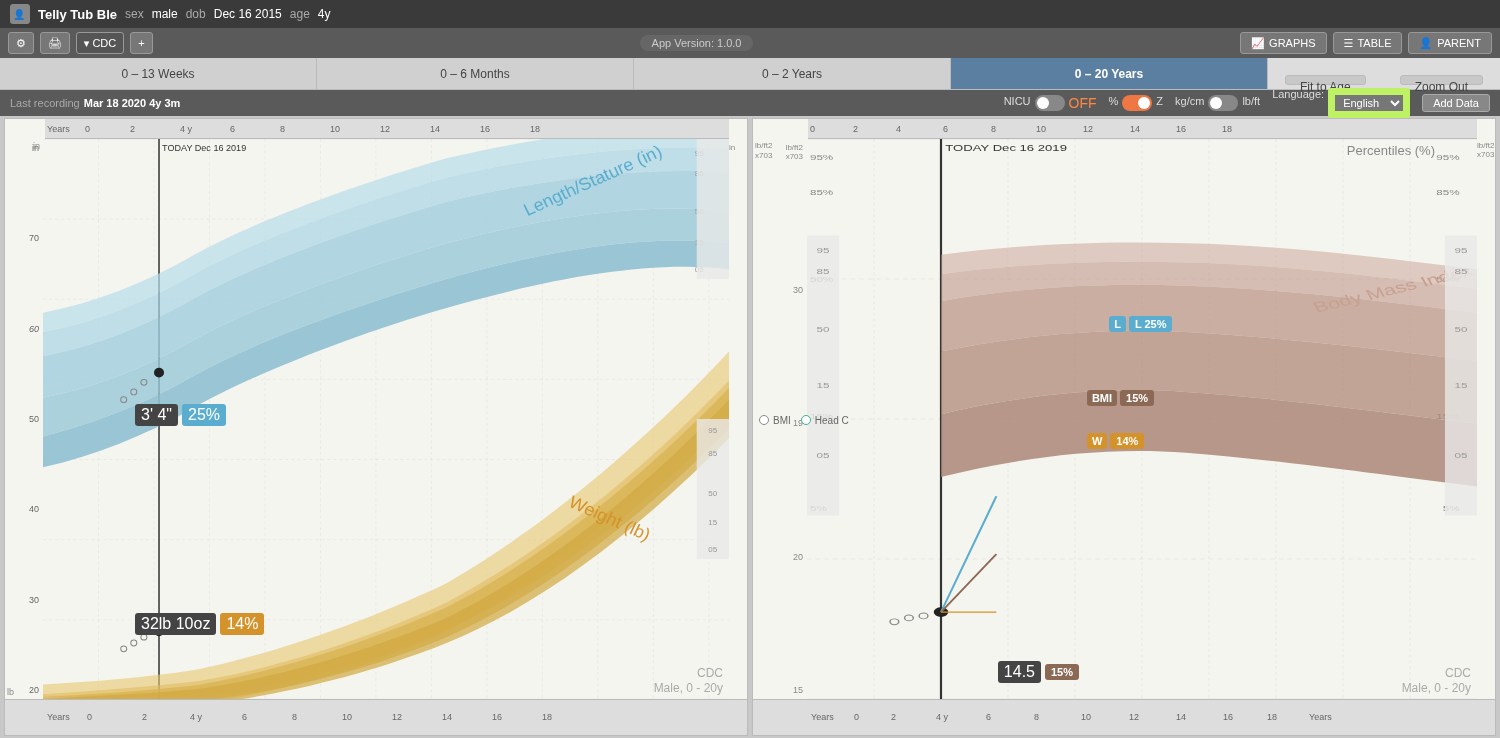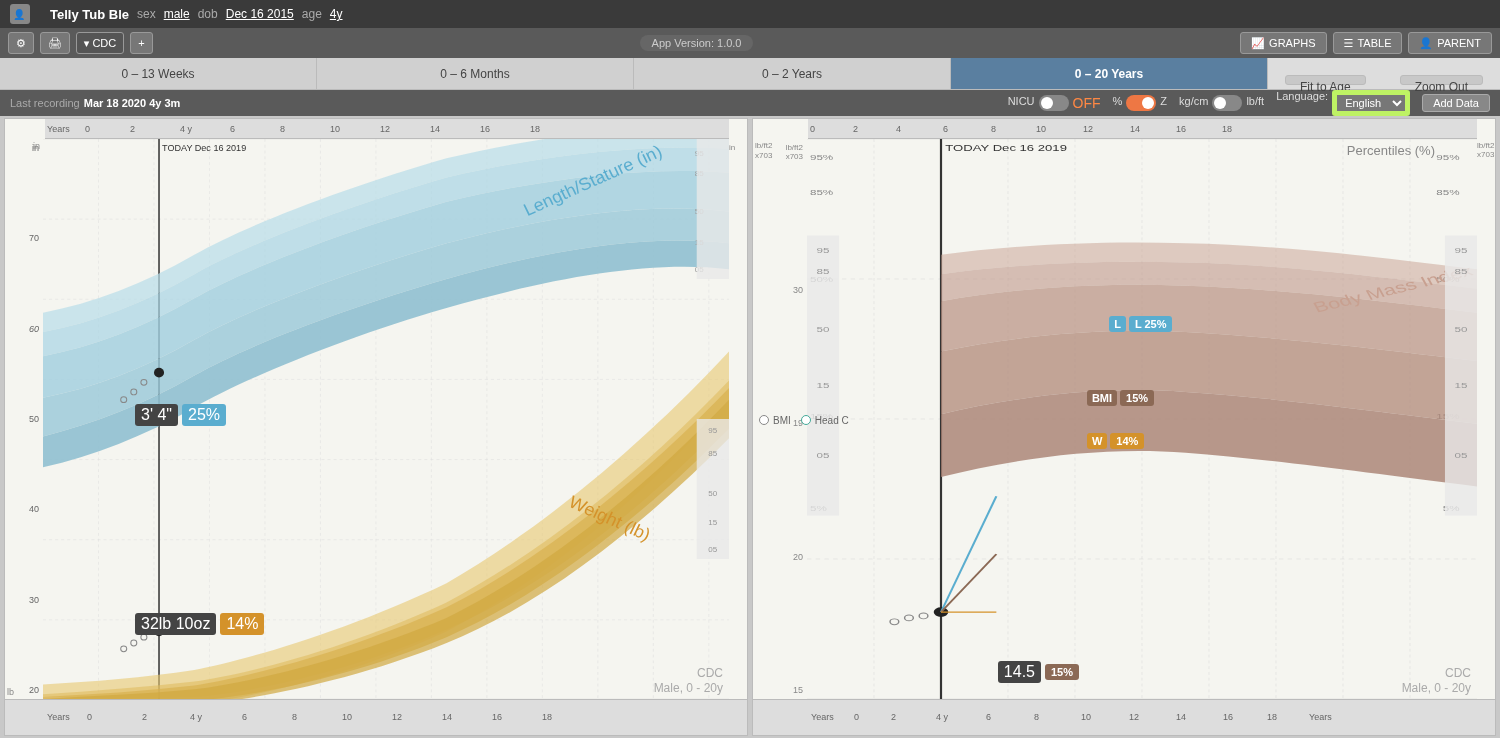--- a/index.html
+++ b/index.html
@@ -17,23 +17,23 @@
     }
     #title-bar .avatar {
       width: 20px; height: 20px;
       background: #888;
       border-radius: 3px;
       margin-right: 8px;
       display: flex; align-items: center; justify-content: center;
       font-size: 10px;
     }
     #title-bar .patient-info { display: flex; gap: 8px; align-items: center; }
-    #title-bar .patient-name { font-weight: bold; font-size: 13px; margin-left: 12px; }
+    #title-bar .patient-name { font-weight: bold; font-size: 13px; }
     #title-bar .label { color: #aaa; }
-    #title-bar .value { color: #fff; text-decoration: underline; }
+    #title-bar .value { color: #fff; }
 
     
     #toolbar {
       background: #5a5a5a;
       height: 30px;
       display: flex;
       align-items: center;
       padding: 0 8px;
       gap: 6px;
     }
@@ -143,21 +143,21 @@
       position: absolute;
       top: 2px;
       left: 2px;
       transition: left 0.1s;
     }
     .toggle.on .knob { left: 16px; }
     .toggle.on { background: #e74; }
     .toggle-label-off { color: #f84; font-size: 14px; }
     .lang-select {
       background: #777;
-      border: 5px solid #bef264;
+      border: 7px solid #bef264;
       color: #fff;
       font-size: 11px;
       padding: 1px 4px;
       border-radius: 3px;
     }
     .add-data-btn {
       background: #888;
       border: 1px solid #aaa;
       color: #fff;
       font-size: 11px;

